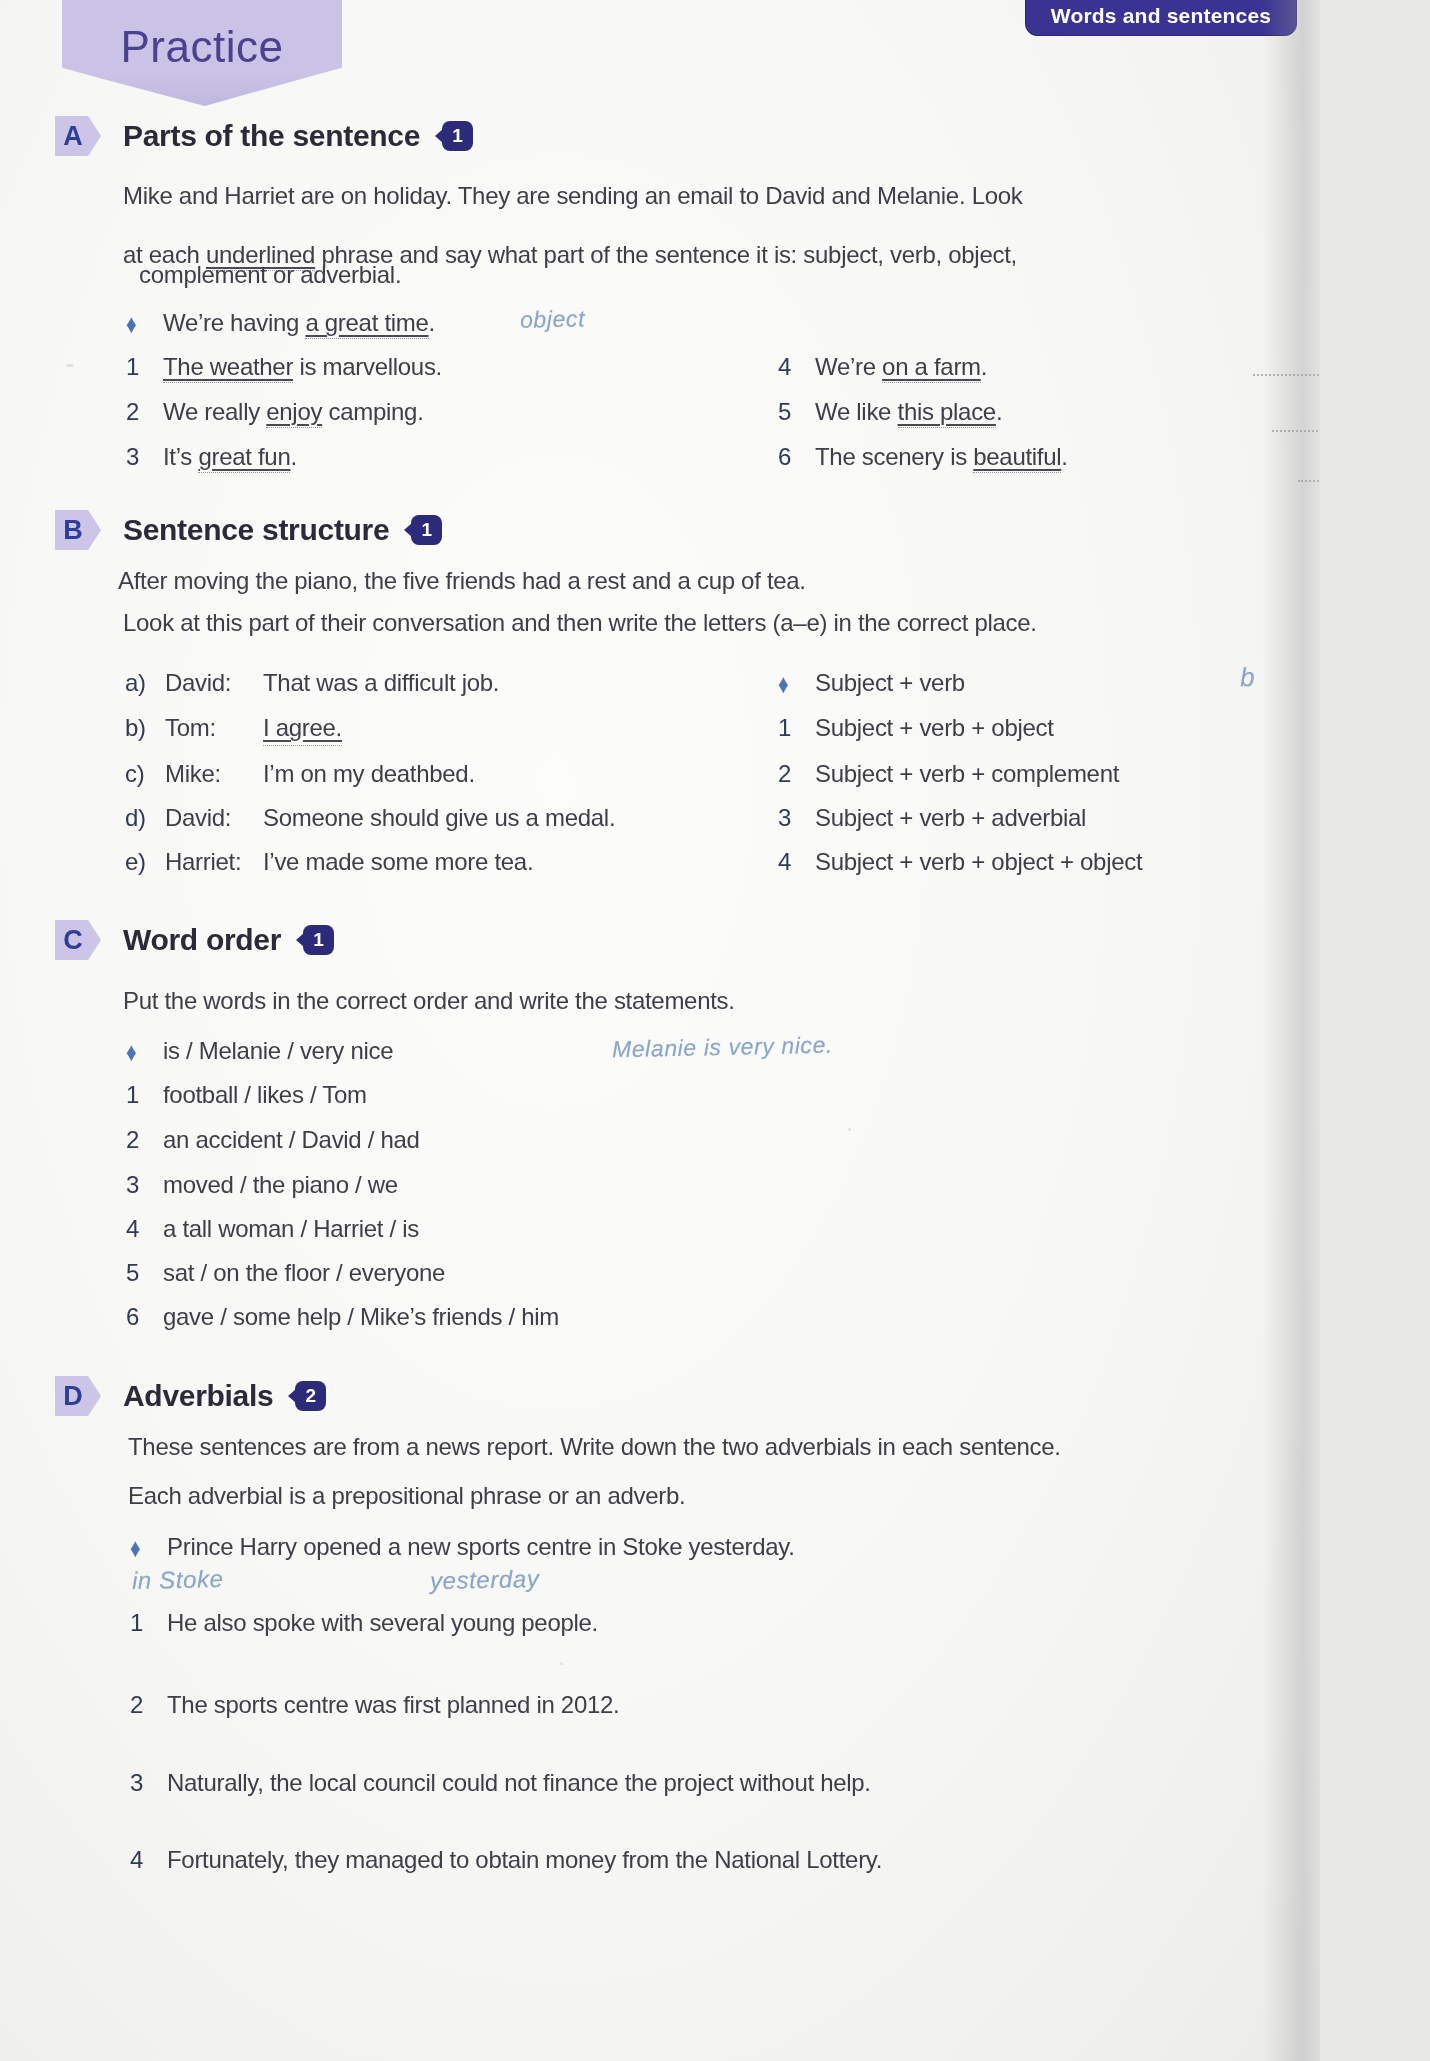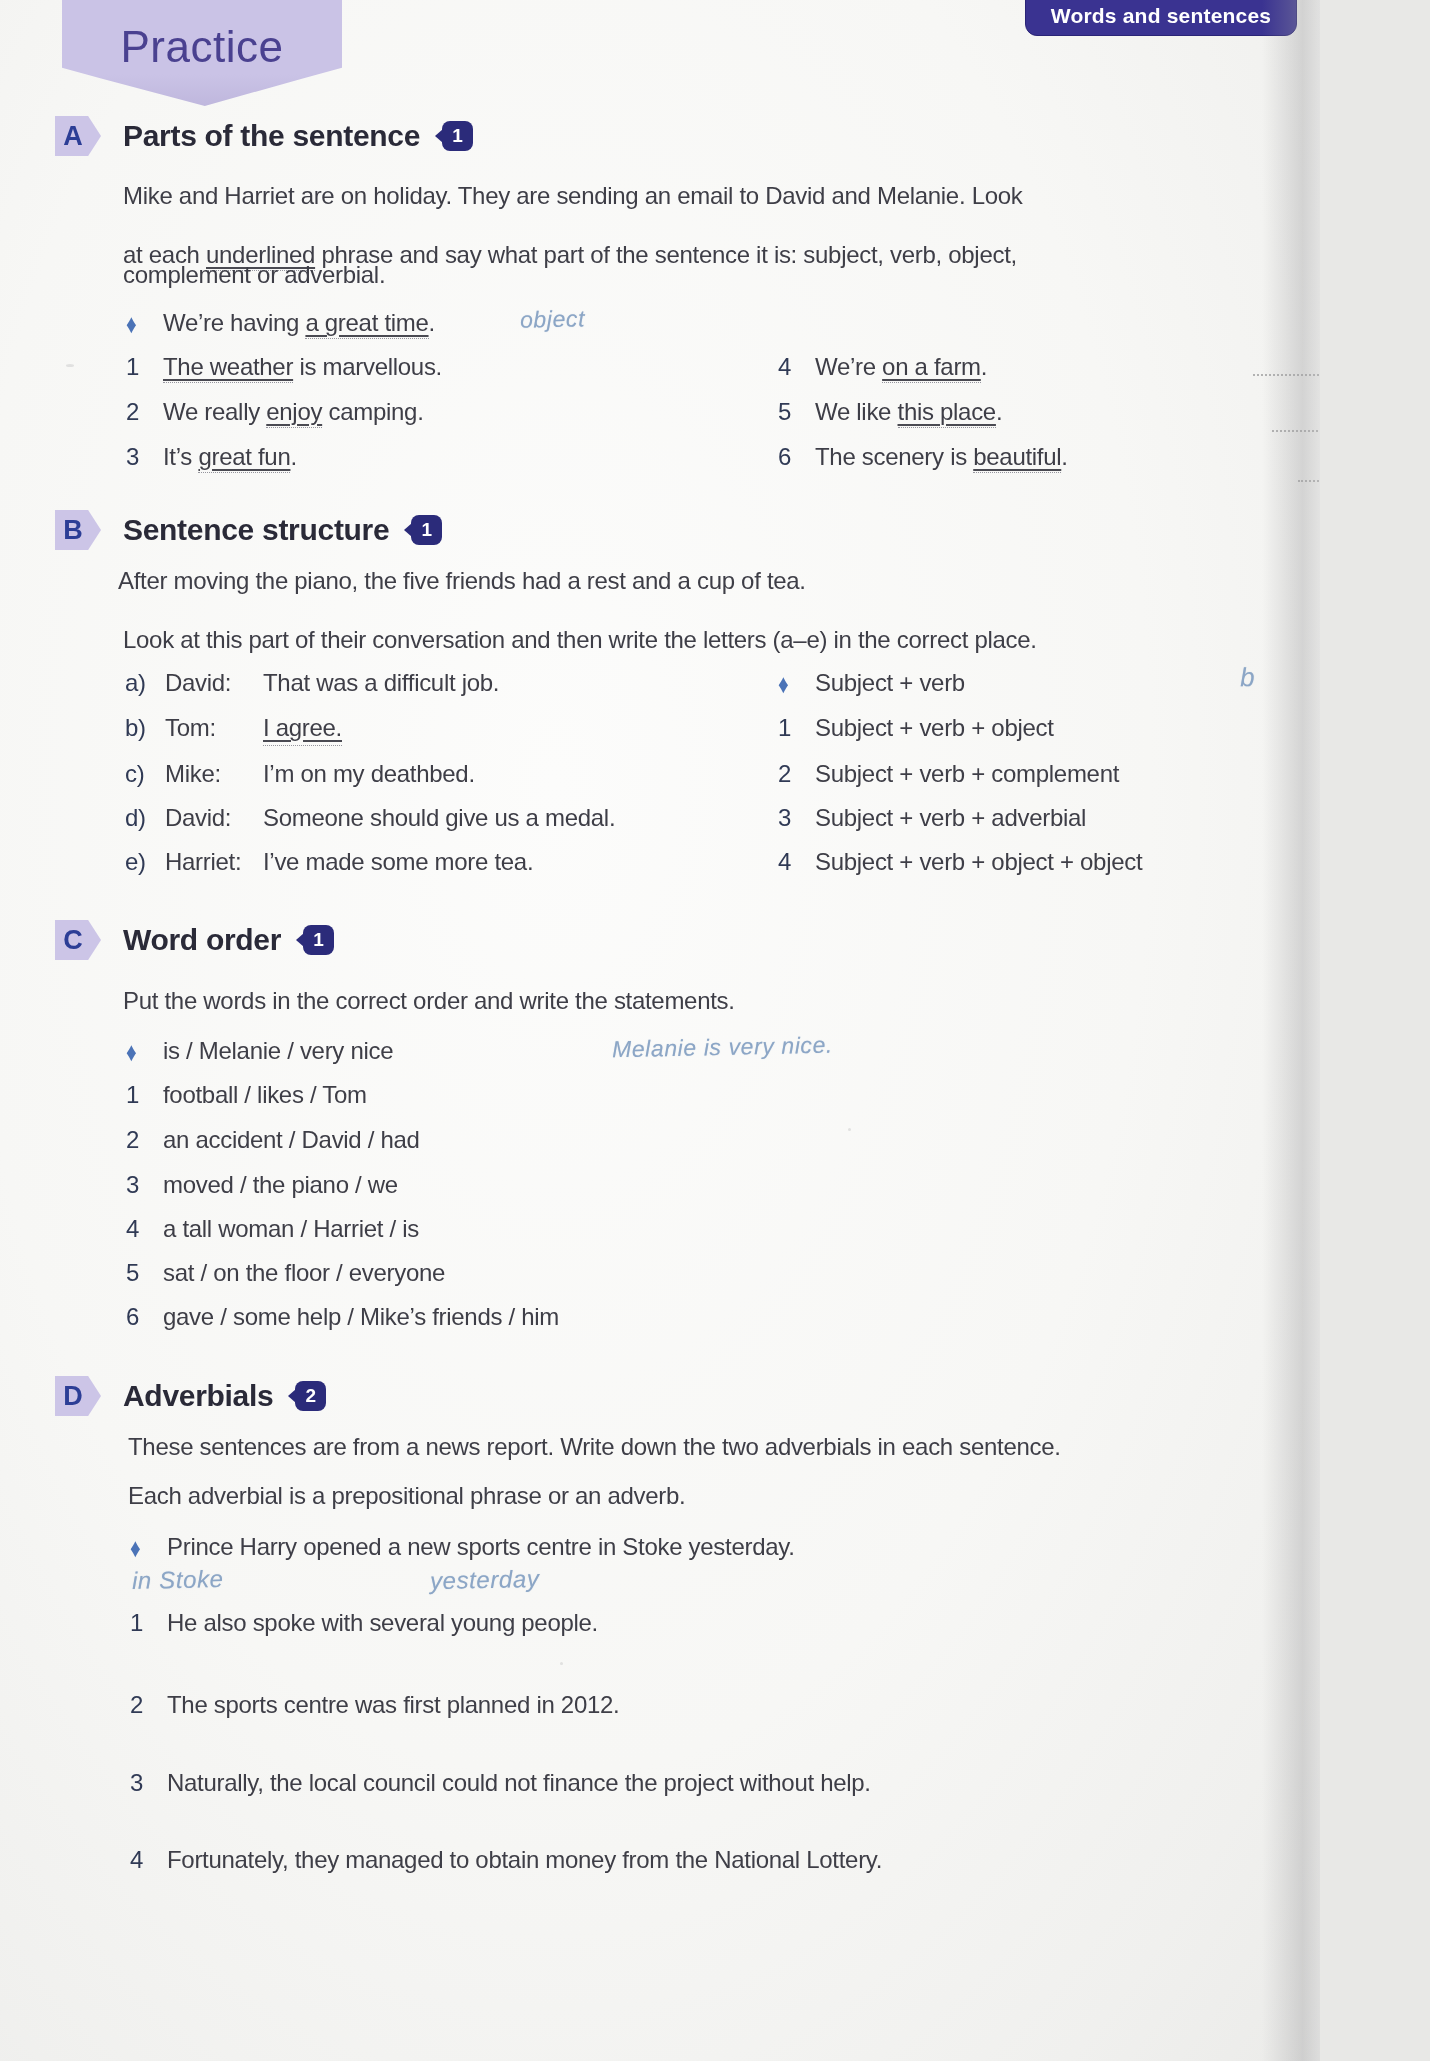--- a/index.html
+++ b/index.html
@@ -96,21 +96,21 @@
     <span class="sec-title">Parts of the sentence</span>
     <span class="num-badge">1</span>
   </div>
 
   <div class="abs body-text" style="left:123px;top:181px;">
     <span>Mike and Harriet are on holiday. They are sending an email to David and Melanie. Look</span>
   </div>
   <div class="abs body-text" style="left:123px;top:224px;margin-top:16px;">
     <span>at each </span><span class="u">underlined</span><span> phrase and say what part of the sentence it is: subject, verb, object,</span>
   </div>
-  <div class="abs body-text" style="left:123px;top:260px;">
+  <div class="abs body-text" style="left:139px;top:260px;">
     <span>complement or adverbial.</span>
   </div>
 
   <div class="abs body-text row" style="left:126px;top:308px;">
     <span class="diamond">♦</span>
     <span><span>We’re having </span><span class="u">a great time</span><span>.</span></span>
   </div>
   <div class="abs hw" style="left:520px;top:306px;font-size:23px;">object</div>
 
   <div class="abs body-text row" style="left:126px;top:352px;">
@@ -142,21 +142,21 @@
   <div class="abs dotline" style="left:1253px;top:374px;width:78px;"></div>
   <div class="abs dotline" style="left:1272px;top:430px;width:70px;"></div>
   <div class="abs dotline" style="left:1298px;top:480px;width:48px;"></div>
 
   <div class="abs sec-head" style="left:55px;top:508px;">
     <span class="letter-badge">B</span>
     <span class="sec-title">Sentence structure</span>
     <span class="num-badge">1</span>
   </div>
   <div class="abs body-text" style="left:118px;top:566px;text-align:right;">After moving the piano, the five friends had a rest and a cup of tea.</div>
-  <div class="abs body-text" style="left:123px;top:625px;">Look at this part of their conversation and then write the letters (a–e) in the correct place.</div>
+  <div class="abs body-text" style="left:123px;top:608px;">Look at this part of their conversation and then write the letters (a–e) in the correct place.</div>
 
   <div class="abs body-text row" style="left:125px;top:668px;">
     <span class="dlg-letter">a)</span>
     <span class="dlg-name">David:</span>
     <span>That was a difficult job.</span>
   </div>
   <div class="abs body-text row" style="left:125px;top:713px;">
     <span class="dlg-letter">b)</span>
     <span class="dlg-name">Tom:</span>
     <span class="u">I agree.</span>

